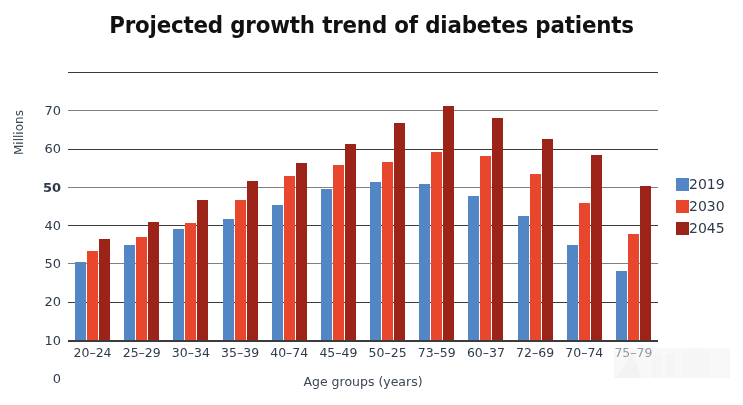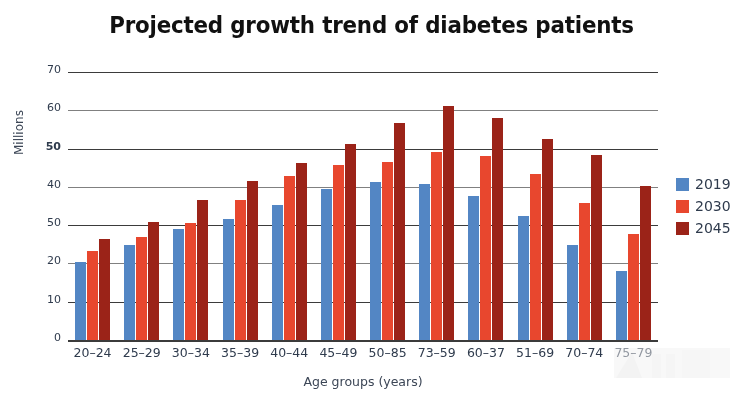--- a/index.html
+++ b/index.html
@@ -59,23 +59,24 @@
     height: 2px;
     background: #3b3b3b;
   }
 
   
   .ytick-label {
     position: absolute;
     right: 682px;
     width: 40px;
     text-align: right;
-    font-size: 11px;
+    font-size: 13px;
     color: #2f3b4d;
     font-family: "DejaVu Sans", sans-serif;
+    margin-top: 40px;
   }
   #y-axis-title {
     position: absolute;
     left: 12px;
     top: 155px;
     font-size: 12px;
     color: #3c4656;
     transform: rotate(-90deg);
     transform-origin: left top;
     white-space: nowrap;
@@ -141,21 +142,20 @@
   
   #legend {
     position: absolute;
     left: 676px;
     top: 173px;
   }
   .legend-item {
     display: flex;
     align-items: center;
     height: 22px;
-    gap: 6px;
   }
   .legend-swatch {
     width: 13px;
     height: 13px;
     flex: 0 0 13px;
   }
   .legend-swatch.s2019 { background: #5386c4; }
   .legend-swatch.s2030 { background: #e8472e; }
   .legend-swatch.s2045 { background: #9b2318; }
   .legend-label {
@@ -267,26 +267,26 @@
       <div class="bar s2030" title="2030 75–79: 27.8" style="height: 106.434px; background: rgb(232, 71, 46);"></div>
       <div class="bar s2045" title="2045 75–79: 40.3" style="height: 154.291px; background: rgb(155, 35, 24);"></div>
     </div>
   </div>
 
 <div id="x-labels">
     <div class="xtick-label">20–24</div>
     <div class="xtick-label">25–29</div>
     <div class="xtick-label">30–34</div>
     <div class="xtick-label">35–39</div>
-    <div class="xtick-label">40–44</div>
+    <div class="xtick-label">40–74</div>
     <div class="xtick-label">45–49</div>
-    <div class="xtick-label">50–85</div>
+    <div class="xtick-label">50–25</div>
     <div class="xtick-label">73–59</div>
     <div class="xtick-label">60–37</div>
-    <div class="xtick-label">51–69</div>
+    <div class="xtick-label">72–69</div>
     <div class="xtick-label">70–74</div>
     <div class="xtick-label">75–79</div>
   </div>
 
 <div id="x-axis-title">Age groups (years)</div>
 
 <div id="legend">
     <div class="legend-item">
       <span class="legend-swatch s2019"></span>
       <span class="legend-label">2019</span>

